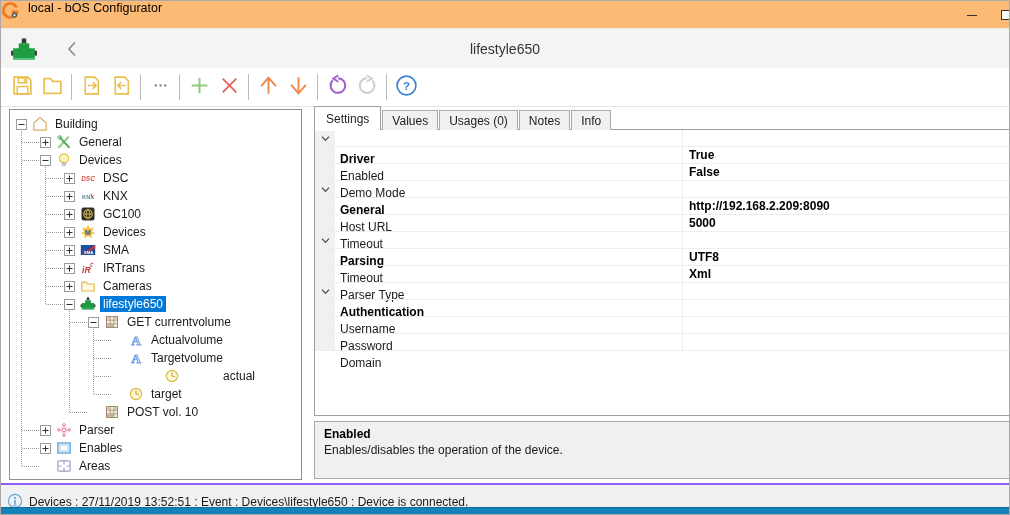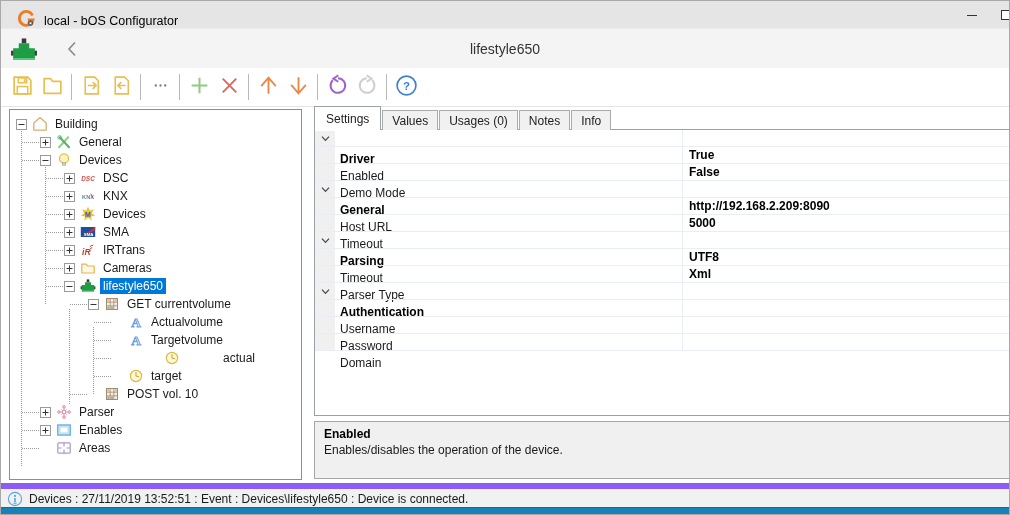--- a/index.html
+++ b/index.html
@@ -3,22 +3,22 @@
 <meta charset="utf-8">
 <style>
   * { margin:0; padding:0; box-sizing:border-box; }
   html,body { background:#d8d8d8; }
   body { font-family:"Liberation Sans", sans-serif; }
   .window {
     position:relative; width:1010px; height:515px; background:#fff;
     overflow:hidden; border:1px solid #a9a9a9; font-size:12px; color:#1a1a1a;
   }
   
-  .titlebar { position:absolute; left:0; top:0; width:100%; height:28px; background:#e5e5e5;
-    display:flex; align-items:flex-end; padding-left:16px; border-bottom:1px solid #ececec; }
+  .titlebar { position:absolute; left:0; top:0; width:100%; height:28px; background:#fdba74;
+    display:flex; align-items:flex-start; padding-left:0; border-bottom:1px solid #ececec; }
   .app-logo { width:19px; height:19px; margin-right:8px; }
   .app-logo svg { width:100%; height:100%; }
   .titlebar-text { font-size:12.5px; color:#000; }
   .win-controls { position:absolute; right:0; top:0; height:28px; display:flex; align-items:center; }
   .win-btn { width:34px; height:28px; display:flex; align-items:center; justify-content:center; }
   .glyph-min { width:10px; height:1px; background:#333; }
   .glyph-max { width:10px; height:10px; border:1px solid #333; background:#fff; }
   
   .header { position:absolute; left:0; top:28px; width:100%; height:39px; background:#f4f4f4;
     display:flex; align-items:center; }
@@ -61,21 +61,21 @@
   .pg-label { margin-left:5px;margin-top:42px; }
   .pg-row.group .pg-label { font-weight:bold; color:#000; }
   .pg-value { position:absolute; left:374px; font-weight:bold; color:#000; white-space:nowrap; }
   .pg-divider { position:absolute; left:367px; top:0; height:221px; width:0; border-left:1px solid #e9eef5; }
   
   .desc-panel { position:absolute; left:313px; top:420px; width:696px; height:58px;
     background:#f0f0f0; border:1px solid #a6a6a6; padding:5px 9px; }
   .desc-title { font-weight:bold; color:#000; margin-bottom:2px; }
   
   .statusbar { position:absolute; left:0; top:482px; width:100%; height:26px; background:#f1f1f1;
-    border-top:6px solid #8b5cf6; display:flex; align-items:center; padding-left:6px; }
+    border-top:2px solid #8b5cf6; display:flex; align-items:flex-end; padding-left:6px; }
   .status-icon { width:16px; height:16px; margin-right:6px; }
   .status-icon svg { width:16px; height:16px; }
   .bottom-strip { position:absolute; left:0; bottom:0; width:100%; height:7px;
     background:#1583b8; border-top:1px solid #0d6d9e; }
 </style>
 </head>
 <body>
 
 <div class="window">
 
@@ -273,20 +273,38 @@
         <div class="tree-row" style="padding-left: 54px;">
           <div class="tree-stub" style="left: 36px; width: 17px;"></div>
           <span class="expander">
             <svg viewBox="0 0 11 11">
               <rect x="0.5" y="0.5" width="10" height="10" fill="#fff" stroke="#9a9a9a"></rect>
               <path d="M2.5 5.5 H8.5 M5.5 2.5 V8.5" stroke="#333" stroke-width="1"></path>
             </svg>
           </span>
           <span class="tree-icon">
             <svg viewBox="0 0 16 16">
+              <rect x="1.5" y="1.5" width="13" height="13" rx="2" fill="#33332b"></rect>
+              <circle cx="8" cy="8" r="4.2" fill="none" stroke="#e5c84e" stroke-width="1"></circle>
+              <ellipse cx="8" cy="8" rx="1.8" ry="4.2" fill="none" stroke="#e5c84e" stroke-width="0.8"></ellipse>
+              <path d="M3.8 8 H12.2" stroke="#e5c84e" stroke-width="0.8"></path>
+            </svg>
+          </span>
+          <span class="tree-label">GC100</span>
+        </div>
+        <div class="tree-row" style="padding-left: 54px;">
+          <div class="tree-stub" style="left: 36px; width: 17px;"></div>
+          <span class="expander">
+            <svg viewBox="0 0 11 11">
+              <rect x="0.5" y="0.5" width="10" height="10" fill="#fff" stroke="#9a9a9a"></rect>
+              <path d="M2.5 5.5 H8.5 M5.5 2.5 V8.5" stroke="#333" stroke-width="1"></path>
+            </svg>
+          </span>
+          <span class="tree-icon">
+            <svg viewBox="0 0 16 16">
               <path d="M8 0.8 L9.8 4.6 L13.8 3.2 L12 7.2 L15.2 9.8 L11.2 10.3 L11.7 14.4 L8 11.8 L4.3 14.4 L4.8 10.3 L0.8 9.8 L4 7.2 L2.2 3.2 L6.2 4.6 Z" fill="#f2c23e"></path>
               <text x="8" y="10.8" font-size="7" font-weight="bold" fill="#2a5caa" text-anchor="middle" font-family="Liberation Sans,sans-serif">M</text>
             </svg>
           </span>
           <span class="tree-label">Devices</span>
         </div>
         <div class="tree-row" style="padding-left: 54px;">
           <div class="tree-stub" style="left: 36px; width: 17px;"></div>
           <span class="expander">
             <svg viewBox="0 0 11 11">

